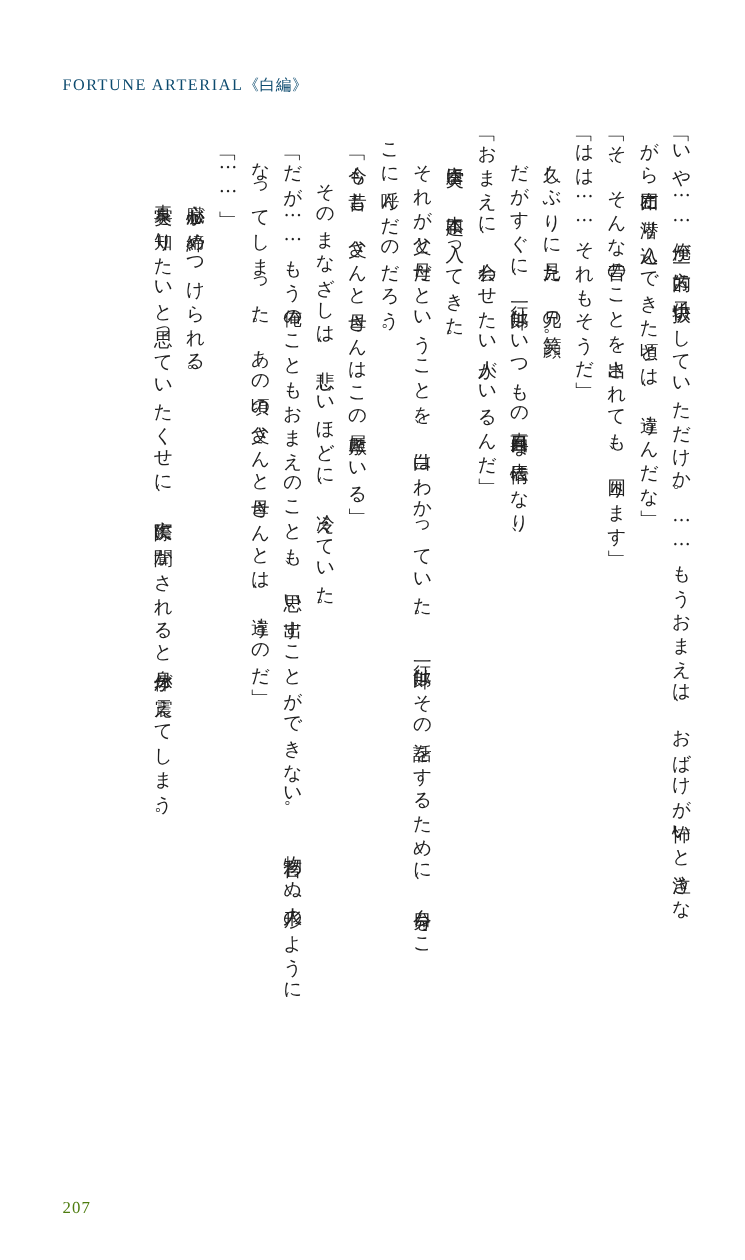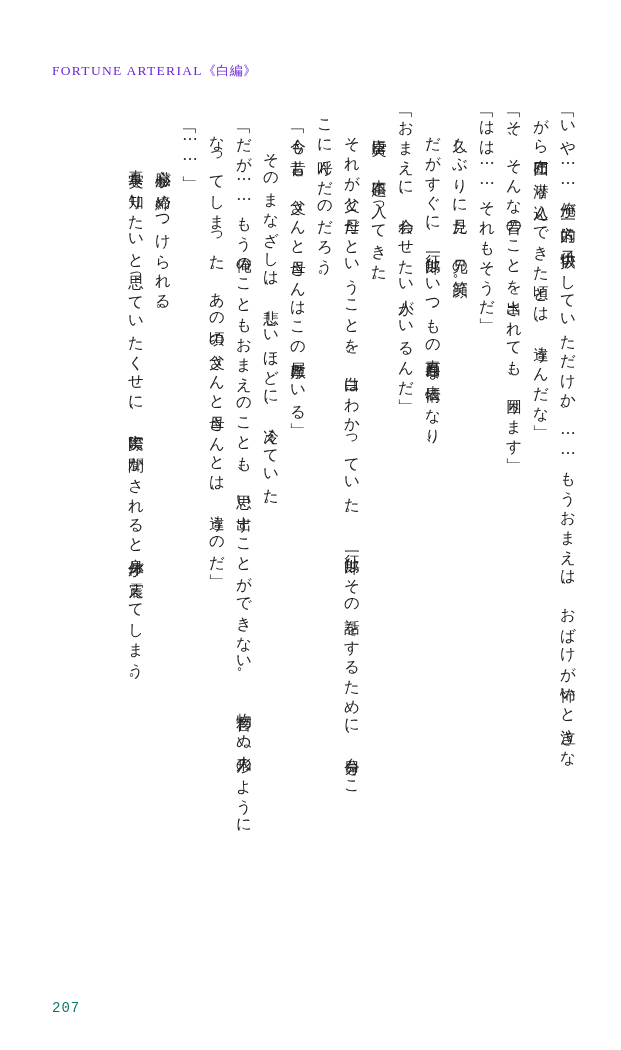--- a/index.html
+++ b/index.html
@@ -22,21 +22,21 @@
     box-sizing: border-box;
   }
 
   
   .running-header {
     position: absolute;
     top: 62px;
     left: 52px;
     font-size: 13.5px;
     letter-spacing: 1.2px;
-    color: #6d28d9;
+    color: #0c4a6e;
     font-family: "Liberation Serif", "DejaVu Serif", serif;
     white-space: nowrap;
   }
   .running-header .title-main {
     font-size: 13.5px;
     letter-spacing: 1.3px;
   }
   .running-header .title-sub {
     font-size: 13px;
     letter-spacing: 0.5px;
@@ -73,22 +73,22 @@
   
   .col.indent-1 { padding-top: 16px; }
   .col.indent-2 { padding-top: 32px; }
 
   .folio {
     position: absolute;
     left: 52px;
     bottom: 34px;
     font-size: 14px;
     letter-spacing: 1px;
-    color: #0f766e;
-    font-family: Liberation Mono, monospace;
+    color: #4d7c0f;
+    font-family: Liberation Serif, serif;
     margin-top: 24px;
   }
 </style>
 </head>
 <body>
 
 <div class="page">
 
   <div class="running-header">
     <span class="title-main">FORTUNE ARTERIAL</span><span class="title-sub">《白編》</span>

